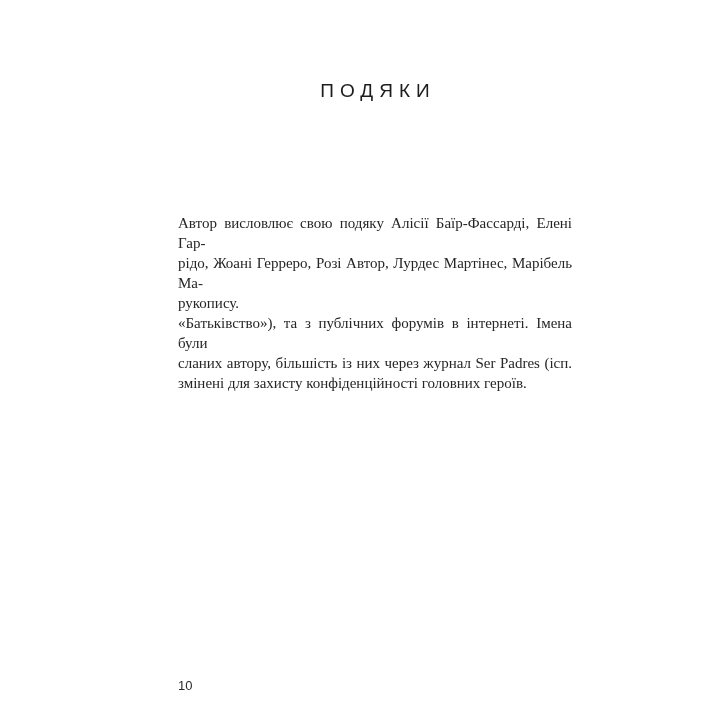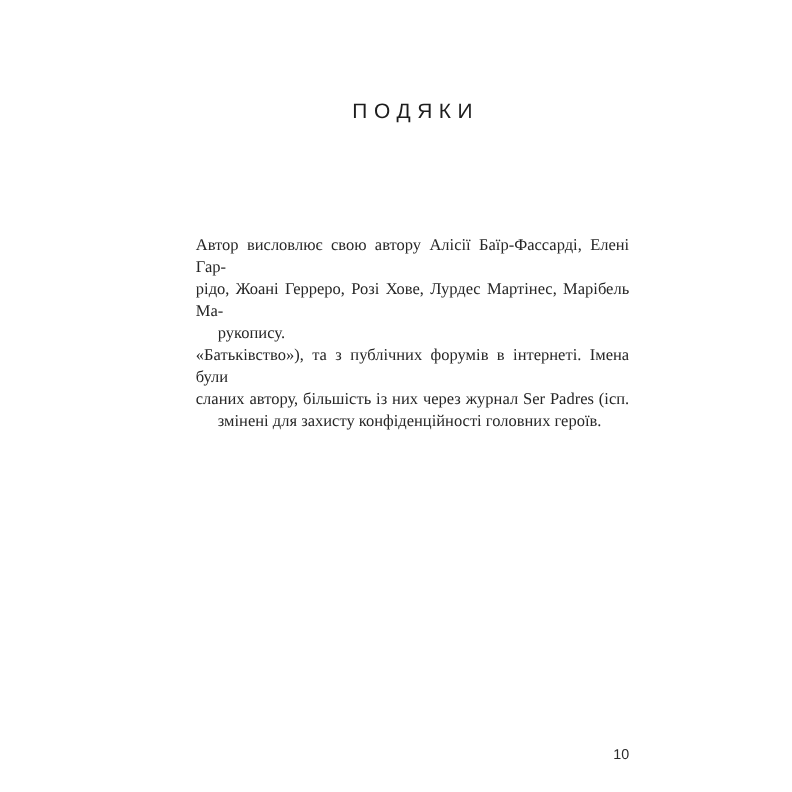--- a/index.html
+++ b/index.html
@@ -10,21 +10,21 @@
   .page {
     position: relative;
     width: 720px;
     height: 720px;
     background: #ffffff;
     overflow: hidden;
     font-family: "Liberation Serif", "DejaVu Serif", serif;
   }
   .title {
     position: absolute;
-    top: 91px;
+    top: 80px;
     left: 178px;
     width: 394px;
     margin: 0;
     text-align: center;
     font-family: "Liberation Sans", "DejaVu Sans", sans-serif;
     font-size: 19px;
     font-weight: 400;
     letter-spacing: 6px;
     text-indent: 6px; 
     color: #1d1d1d;
@@ -42,48 +42,47 @@
     margin: 0;
     padding: 0;
   }
   .line {
     text-align: justify;
     text-align-last: justify;
   }
   .line.last {
     text-align: left;
     text-align-last: left;
-    margin-left: 20px;
   }
   .line.indent {
     text-indent: 15px;
   }
   .page-number {
     position: absolute;
     top: 678px;
     left: 178px;
     width: 394px;
-    text-align: right;
+    text-align: left;
     font-family: "Liberation Sans", "DejaVu Sans", sans-serif;
     font-size: 13px;
     color: #2b2b2b;
   }
 </style>
 </head>
 <body>
 
 <div class="page">
 
   <h1 class="title">ПОДЯКИ</h1>
 
   <div class="body-text">
 
     <div class="para">
-      <div class="line">Автор висловлює свою автору Алісії Баїр-Фассарді, Елені Гар-</div>
-      <div class="line">рідо, Жоані Герреро, Розі Хове, Лурдес Мартінес, Марібель Ма-</div>
+      <div class="line">Автор висловлює свою подяку Алісії Баїр-Фассарді, Елені Гар-</div>
+      <div class="line">рідо, Жоані Герреро, Розі Автор, Лурдес Мартінес, Марібель Ма-</div>
       <div class="line last">рукопису.</div>
     </div>
 
     <div class="para">
       <div class="line">«Батьківство»), та з публічних форумів в інтернеті. Імена були</div>
       <div class="line">сланих автору, більшість із них через журнал Ser Padres (ісп.</div>
       <div class="line last">змінені для захисту конфіденційності головних героїв.</div>
     </div>
 
   </div>

